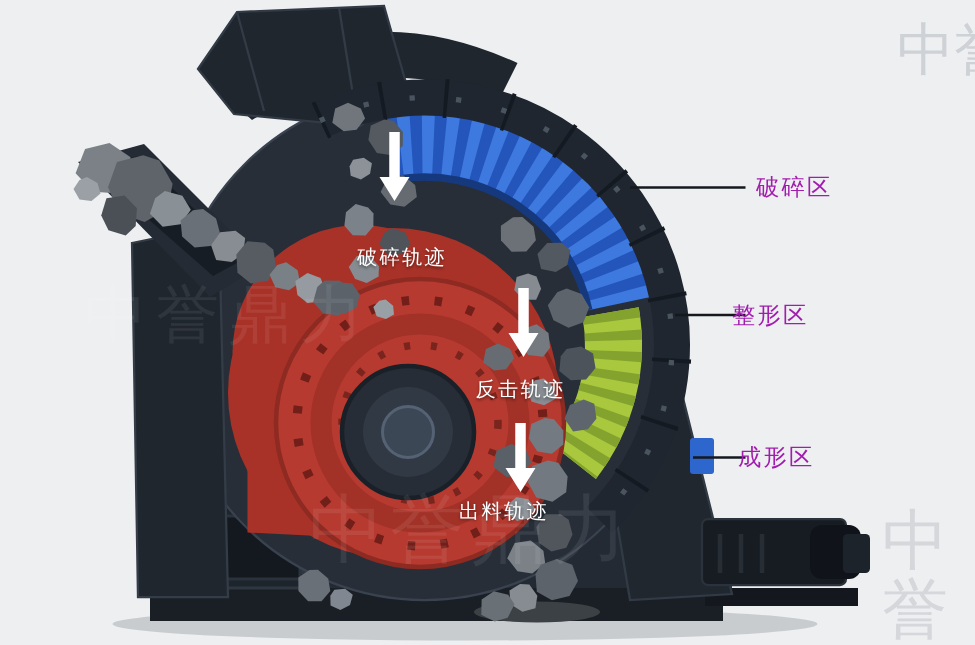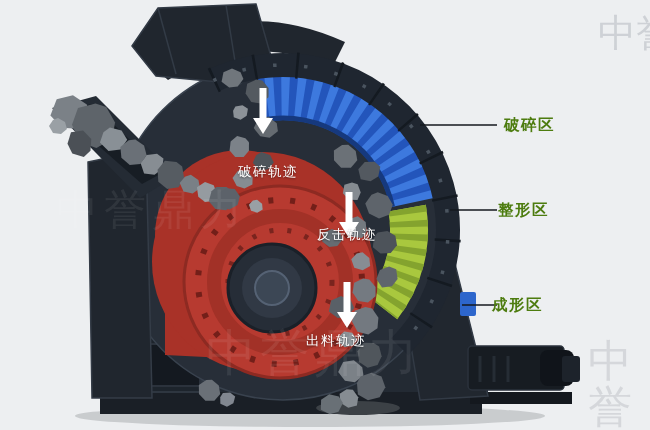--- a/index.html
+++ b/index.html
@@ -7,21 +7,21 @@
     position:relative;width:650px;height:430px;overflow:hidden;
     background:#edeff1;
     font-family:"Liberation Sans",sans-serif;
   }
   .stage svg{position:absolute;left:0;top:0;}
   .traj{
     position:absolute;color:#ffffff;font-size:13.5px;letter-spacing:1.5px;
     white-space:nowrap;text-shadow:0 1px 2px rgba(0,0,0,.45);text-align:right;
   }
   .zone{
-    position:absolute;color:#4d7c0f;font-size:15.5px;font-weight:700;
+    position:absolute;color:#a21caf;font-size:15.5px;font-weight:400;
     letter-spacing:1.5px;white-space:nowrap;
   }
   .wm{position:absolute;pointer-events:none;}
   .wm1{left:56px;top:182px;font-size:42px;color:rgba(255,255,255,.07);letter-spacing:6px;white-space:nowrap;}
   .wm2{left:206px;top:320px;font-size:50px;color:rgba(255,255,255,.08);letter-spacing:4px;white-space:nowrap;}
   .wm3{left:249px;top:382px;font-size:12px;color:rgba(255,255,255,.22);letter-spacing:3px;white-space:nowrap;}
   .wm4{left:598px;top:8px;font-size:38px;color:rgba(150,156,163,.35);white-space:nowrap;}
   .wm5{left:588px;top:338px;font-size:44px;color:rgba(150,156,163,.28);width:56px;line-height:1.05;white-space:normal;word-break:break-all;}
 </style>
 </head>
@@ -171,25 +171,25 @@
     </g>
 
     <g stroke="#15191e" stroke-width="1.6">
       <line x1="420" y1="125" x2="497" y2="125"></line>
       <line x1="450" y1="210" x2="497" y2="210"></line>
       <line x1="462" y1="305" x2="497" y2="305"></line>
     </g>
   </svg>
 
   <div class="traj" style="left:238px;top:163px">破碎轨迹</div>
-  <div class="traj" style="left:317px;top:226px">反击轨迹</div>
+  <div class="traj" style="left:317px;top:251px">反击轨迹</div>
   <div class="traj" style="left:306px;top:332px">出料轨迹</div>
 
   <div class="zone" style="left:504px;top:115px">破碎区</div>
-  <div class="zone" style="left:498px;top:200px">整形区</div>
+  <div class="zone" style="left:488px;top:200px">整形区</div>
   <div class="zone" style="left:492px;top:295px">成形区</div>
 
   <div class="wm wm1">中誉鼎力</div>
   <div class="wm wm2">中誉鼎力</div>
   <div class="wm wm4">中誉</div>
   <div class="wm wm5">中誉</div>
 
 </div>
 
 </body></html>

